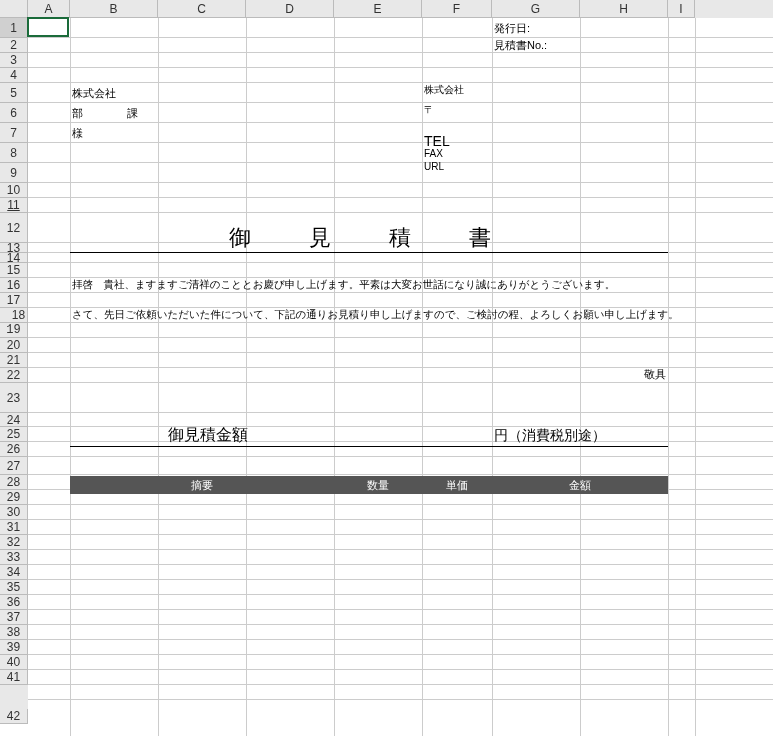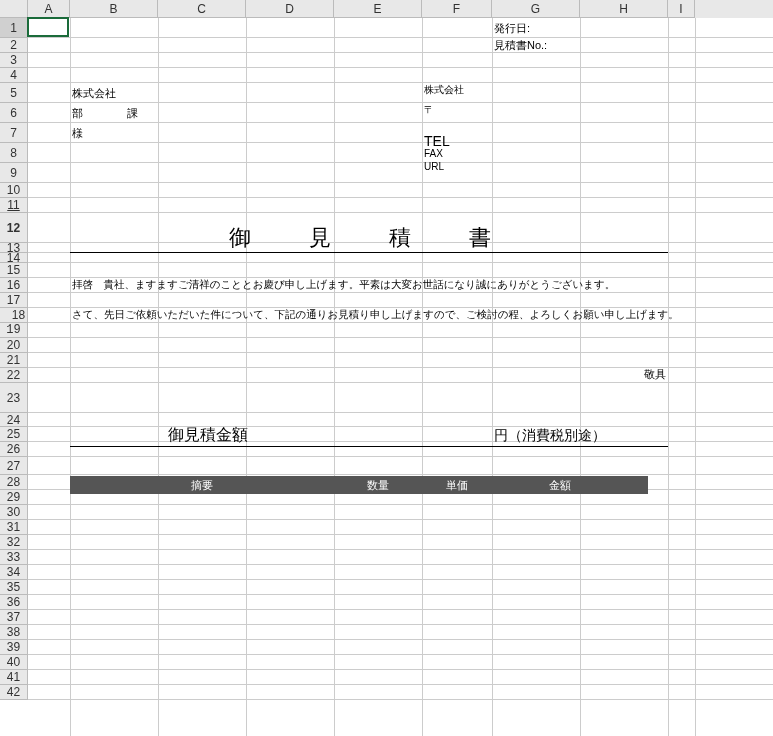--- a/index.html
+++ b/index.html
@@ -121,21 +121,21 @@
       <div class="rowhdr" style="height: 15px;">2</div>
       <div class="rowhdr" style="height: 15px;">3</div>
       <div class="rowhdr" style="height: 15px;">4</div>
       <div class="rowhdr" style="height: 20px;">5</div>
       <div class="rowhdr" style="height: 20px;">6</div>
       <div class="rowhdr" style="height: 20px;">7</div>
       <div class="rowhdr" style="height: 20px;">8</div>
       <div class="rowhdr" style="height: 20px;">9</div>
       <div class="rowhdr" style="height: 15px;">10</div>
       <div class="rowhdr" style="height: 15px; text-decoration: underline;">11</div>
-      <div class="rowhdr" style="height: 30px; font-weight: bold;">12</div>
+      <div class="rowhdr" style="height: 30px;">12</div>
       <div class="rowhdr" style="height: 10px;">13</div>
       <div class="rowhdr" style="height: 10px;">14</div>
       <div class="rowhdr" style="height: 15px;">15</div>
       <div class="rowhdr" style="height: 15px;">16</div>
       <div class="rowhdr" style="height: 15px;">17</div>
       <div class="rowhdr" style="height: 15px; padding-left: 10px;">18</div>
       <div class="rowhdr" style="height: 15px; font-family: Liberation Mono, monospace;">19</div>
       <div class="rowhdr" style="height: 15px;">20</div>
       <div class="rowhdr" style="height: 15px;">21</div>
       <div class="rowhdr" style="height: 15px;">22</div>
@@ -151,21 +151,21 @@
       <div class="rowhdr" style="height: 15px;">32</div>
       <div class="rowhdr" style="height: 15px;">33</div>
       <div class="rowhdr" style="height: 15px;">34</div>
       <div class="rowhdr" style="height: 15px;">35</div>
       <div class="rowhdr" style="height: 15px;">36</div>
       <div class="rowhdr" style="height: 15px;">37</div>
       <div class="rowhdr" style="height: 15px;">38</div>
       <div class="rowhdr" style="height: 15px;">39</div>
       <div class="rowhdr" style="height: 15px;">40</div>
       <div class="rowhdr" style="height: 15px;">41</div>
-      <div class="rowhdr" style="height: 15px;">42</div>
+      <div class="rowhdr" style="height: 15px; margin-top: 24px;">42</div>
     </div>
 
   <div class="grid" id="grid">
 
     <div class="vline" style="left:42px;height:718px"></div>
     <div class="vline" style="left:130px;height:718px"></div>
     <div class="vline" style="left:218px;height:718px"></div>
     <div class="vline" style="left:306px;height:718px"></div>
     <div class="vline" style="left:394px;height:718px"></div>
     <div class="vline" style="left:464px;height:718px"></div>
@@ -238,18 +238,18 @@
 
     <div class="cell right" style="left:552px;top:349px;width:88px;height:15px">敬具</div>
 
     <div class="cell center" style="left:100px;top:405px;width:160px;height:25px;font-size:16px">御見積金額</div>
     <div class="cell" style="left:464px;top:405px;width:176px;height:25px;font-size:14px">円（消費税別途）</div>
     <div style="position:absolute;left:42px;top:428px;width:598px;border-bottom:1px solid #000"></div>
 
     <div class="cell label-row" style="left:42px;top:458px;width:264px;height:18px">摘要</div>
     <div class="cell label-row" style="left:306px;top:458px;width:88px;height:18px">数量</div>
     <div class="cell label-row" style="left:394px;top:458px;width:70px;height:18px">単価</div>
-    <div class="cell label-row" style="left:444px;top:458px;width:176px;height:18px">金額</div>
+    <div class="cell label-row" style="left:464px;top:458px;width:176px;height:18px">金額</div>
 
     <div class="activecell" style="left:-1px;top:-1px;width:42px;height:20px"></div>
 
   </div>
 </div>
 
 </body></html>

